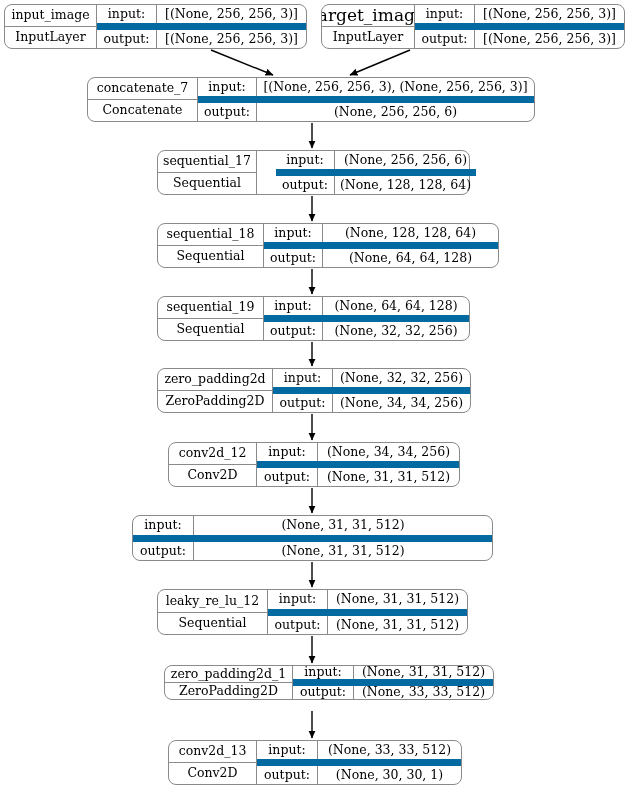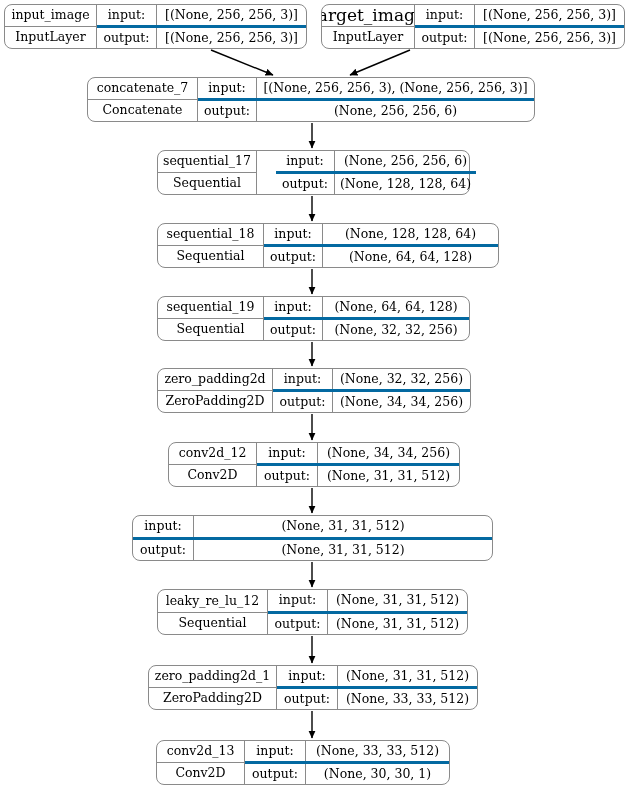--- a/index.html
+++ b/index.html
@@ -69,21 +69,21 @@
   .node.merged .rightcol {
     display: flex;
     flex-direction: column;
     flex: 1 1 auto;
   }
   .node.merged .rightcol .rrow {
     display: flex;
     flex: 1 1 0;
   }
   .node.merged .rightcol .rrow.top {
-    border-bottom: 3px solid #0369a1;
+    border-bottom: 7px solid #0369a1;
   }
 
   
   .edge-svg {
     position: absolute;
     left: 0;
     top: 0;
     width: 629px;
     height: 787px;
     pointer-events: none;
@@ -263,37 +263,37 @@
           <div class="rrow top">
             <div class="cell label" style="width: 60px; flex: 0 0 60px;">input:</div>
             <div class="cell shape">(None, 31, 31, 512)</div>
           </div>
           <div class="rrow">
             <div class="cell label" style="width: 60px; flex: 0 0 60px;">output:</div>
             <div class="cell shape">(None, 31, 31, 512)</div>
           </div>
         </div>
       </div>
-      <div class="node merged" style="left: 148px; top: 665px; width: 330px; height: 45px;">
+      <div class="node merged" style="left: 164px; top: 665px; width: 330px; height: 35px;">
         <div class="namecol" style="width: 128px;">
           <div class="cell topname">zero_padding2d_1</div>
           <div class="cell">ZeroPadding2D</div>
         </div>
         <div class="rightcol">
           <div class="rrow top">
             <div class="cell label" style="width: 61px; flex: 0 0 61px;">input:</div>
             <div class="cell shape">(None, 31, 31, 512)</div>
           </div>
           <div class="rrow">
             <div class="cell label" style="width: 61px; flex: 0 0 61px;">output:</div>
             <div class="cell shape">(None, 33, 33, 512)</div>
           </div>
         </div>
       </div>
-      <div class="node merged" style="left: 156px; top: 740px; width: 294px; height: 45px;">
+      <div class="node merged" style="left: 168px; top: 740px; width: 294px; height: 45px;">
         <div class="namecol" style="width: 88px;">
           <div class="cell topname">conv2d_13</div>
           <div class="cell">Conv2D</div>
         </div>
         <div class="rightcol">
           <div class="rrow top">
             <div class="cell label" style="width: 61px; flex: 0 0 61px;">input:</div>
             <div class="cell shape">(None, 33, 33, 512)</div>
           </div>
           <div class="rrow">

